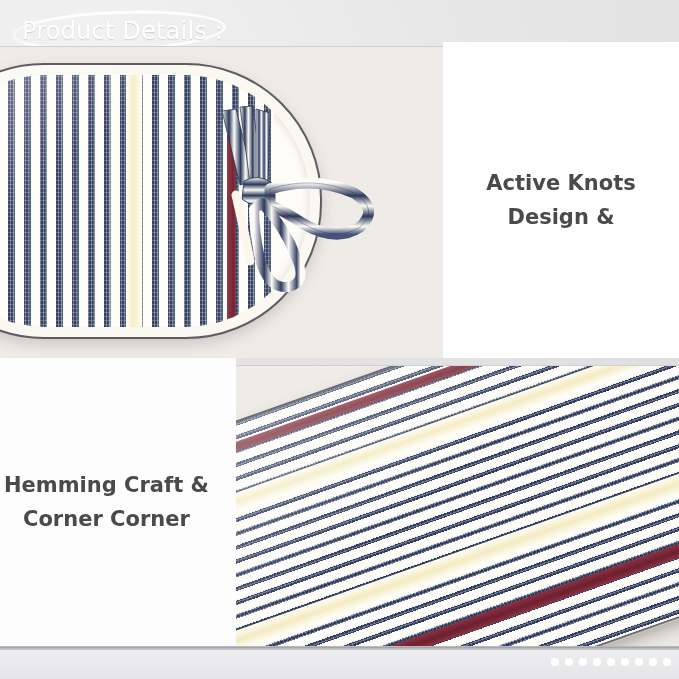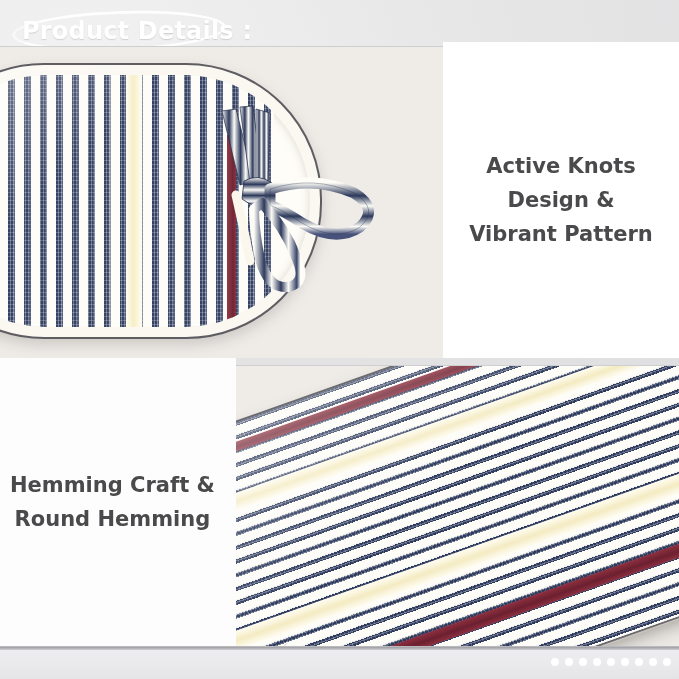--- a/index.html
+++ b/index.html
@@ -25,21 +25,21 @@
     transform:rotate(-2.2deg);
     box-sizing:border-box;
     border-left-color:rgba(255,255,255,.55);
   }
   .title-ellipse::after{
     content:"";position:absolute;left:-6px;top:16px;width:26px;height:26px;
     background:transparent;
   }
   .title-text{
     position:absolute;left:14px;top:9px;
-    font-size:24px;font-weight:bold;color:#ffffff;
+    font-size:24px;font-weight:normal;color:#ffffff;
     letter-spacing:.2px;white-space:nowrap;
     font-family:"DejaVu Sans", sans-serif;
     text-shadow:0 1px 1px rgba(170,170,175,.45);
   }
 
   
   .panel{position:absolute;box-sizing:border-box;overflow:hidden;}
 
   
   .photo-tl{
@@ -64,21 +64,21 @@
     left:236px;top:365px;width:443px;height:281px;
     background:#efece8;
     border-top:1.5px solid #cfcfd1;
   }
 
   .card-text{
     text-align:center;
     font-size:21px;line-height:1.62;
     font-weight:bold;color:#4a4a4c;
     font-family:"DejaVu Sans", sans-serif;
-    padding:0 10px;
+    padding:0 4px;
   }
   .card-text .l2{display:block;}
 
   
   .bottom-strip{
     position:absolute;left:0;top:646px;width:679px;height:33px;
     background:linear-gradient(180deg,#eeeef0 0%,#e9e9eb 60%,#e4e4e6 100%);
     border-top:1px solid #b9b9bd;
   }
   .strip-sheen{
@@ -282,28 +282,27 @@
           <path d="M40 92 q8 34 14 66" fill="none" stroke="#fbf7ec" stroke-width="9" stroke-linecap="round"></path>
         </svg>
       </div>
 
     </div>
   </div>
 
   <div class="panel text-tr">
     <div class="card-text">
       <span>Active Knots Design &amp;</span>
-      <span class="l2">Vibrant Pattern</span>
     </div>
   </div>
 
   <div class="panel text-bl">
     <div class="card-text">
       <span>Hemming Craft &amp;</span>
-      <span class="l2">Round Hemming</span>
+      <span class="l2">Corner Corner</span>
     </div>
   </div>
 
   <div class="panel photo-br">
     <div class="br-stage">
       <div class="br-shadow"></div>
       <div class="br-sidewall"></div>
       <div class="cushion-br">
         <div class="stripes-h"></div>
         <div class="band-red-h1"></div>

